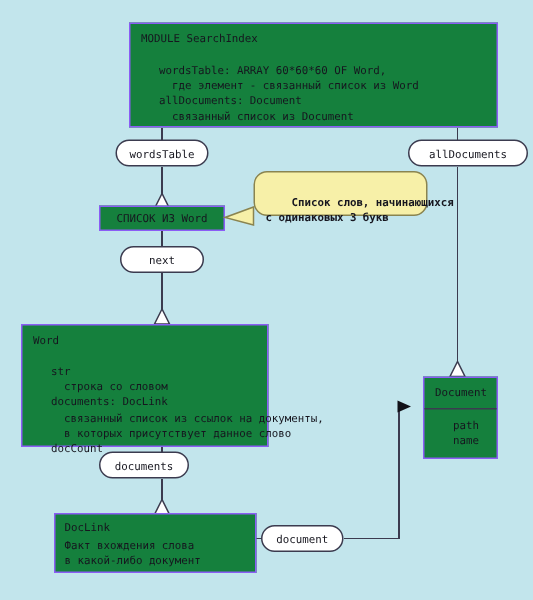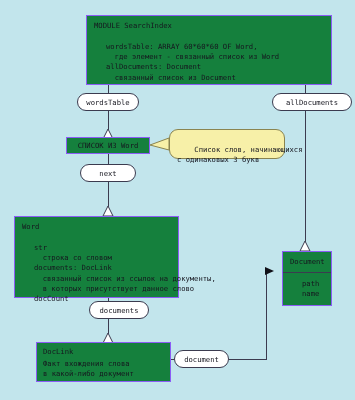--- a/index.html
+++ b/index.html
@@ -145,21 +145,21 @@
   </div>
 
   <div class="pill" style="left:272px; top:93px; width:80px; height:18px;">
     <span>allDocuments</span>
   </div>
 
   <div class="node plainbox" style="left:66px; top:137px; width:84px; height:17px;">
     <span>СПИСОК ИЗ Word</span>
   </div>
 
-  <div class="note" style="left:169px; top:129px; width:116px; height:30px;">
+  <div class="note" style="left:169px; top:114px; width:116px; height:30px;font-weight:bold;">
     <span class="textline">Список слов, начинающихся
 с одинаковых 3 букв</span>
   </div>
 
   <svg class="svg-layer" viewBox="0 0 355 400" xmlns="http://www.w3.org/2000/svg">
     <polygon points="169,138 150,145 169,150" fill="#f7f0a8" stroke="#8a8450" stroke-width="1"></polygon>
   </svg>
 
   <div class="pill" style="left:80px; top:164px; width:56px; height:18px;">
     <span>next</span>
@@ -169,21 +169,21 @@
     <div class="title">Word</div>
     <div class="sep"></div>
     <div class="body">str
   строка со словом
 documents: DocLink
   связанный список из ссылок на документы,
   в которых присутствует данное слово
 docCount</div>
   </div>
 
-  <div class="pill" style="left:89px; top:301px; width:60px; height:18px;">
+  <div class="pill" style="left:66px; top:301px; width:60px; height:18px;">
     <span>documents</span>
   </div>
 
   <div class="node classbox" style="left:36px; top:342px; width:135px; height:40px;">
     <div class="title" style="padding:4px 6px 2px 6px;">DocLink</div>
     <div class="body" style="padding:0 6px 4px 6px;">Факт вхождения слова
 в какой-либо документ</div>
   </div>
 
   <div class="pill" style="left:174px; top:350px; width:55px; height:18px;">

